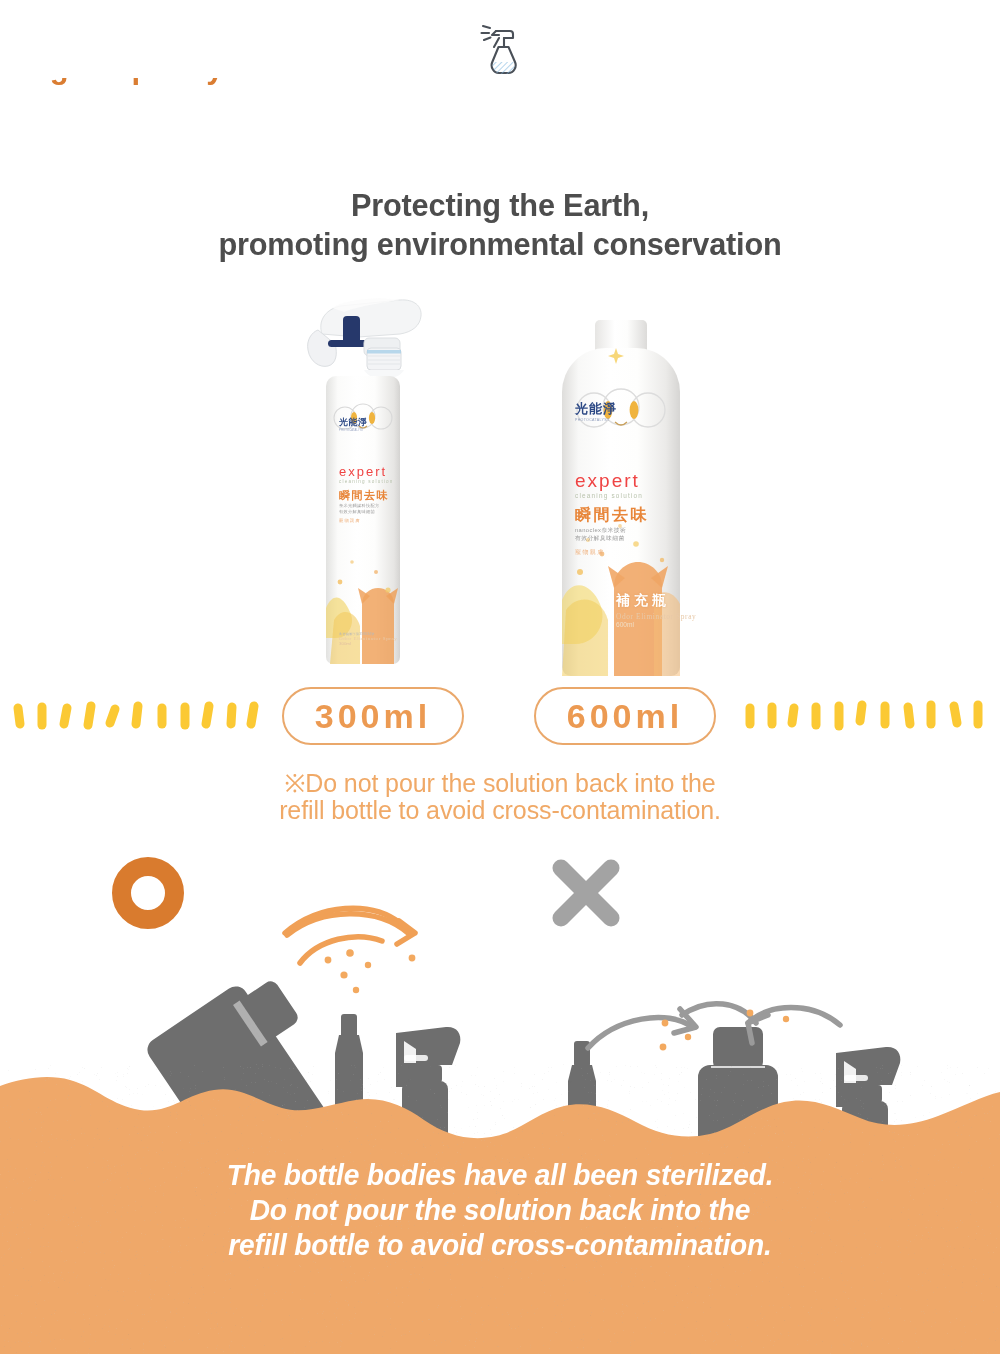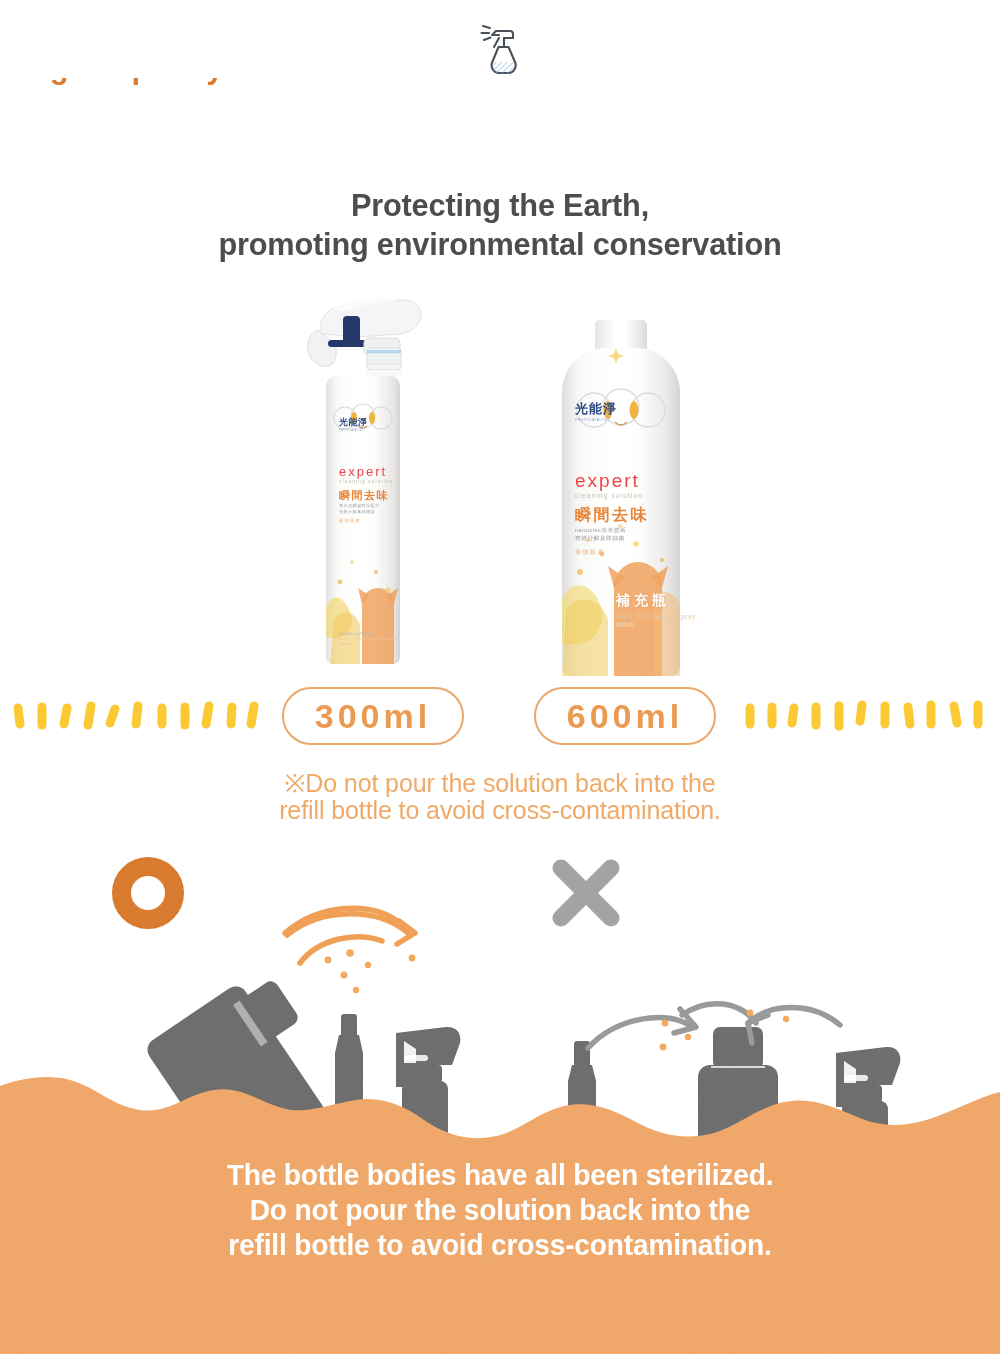--- a/index.html
+++ b/index.html
@@ -126,20 +126,21 @@
   }
   .mark-x { position:absolute; left:548px; top:855px; width:76px; height:76px; }
 
   
   .illus { position:absolute; left:0; top:905px; width:1000px; height:260px; }
 
   
   .banner {
     position:absolute; left:0; bottom:0; width:1000px; height:290px;
     overflow:hidden;
+    font-style:italic;
   }
   .banner-fill { position:absolute; left:0; top:0; width:1000px; height:290px; }
   .banner-text {
     position:absolute; left:0; top:94px; width:1000px; text-align:center;
     color:#ffffff; font-size:29px; font-weight:bold; line-height:35px;
     letter-spacing:-0.2px;
     transform:scaleX(0.97); transform-origin:center top;
   }
 </style>
 </head>

